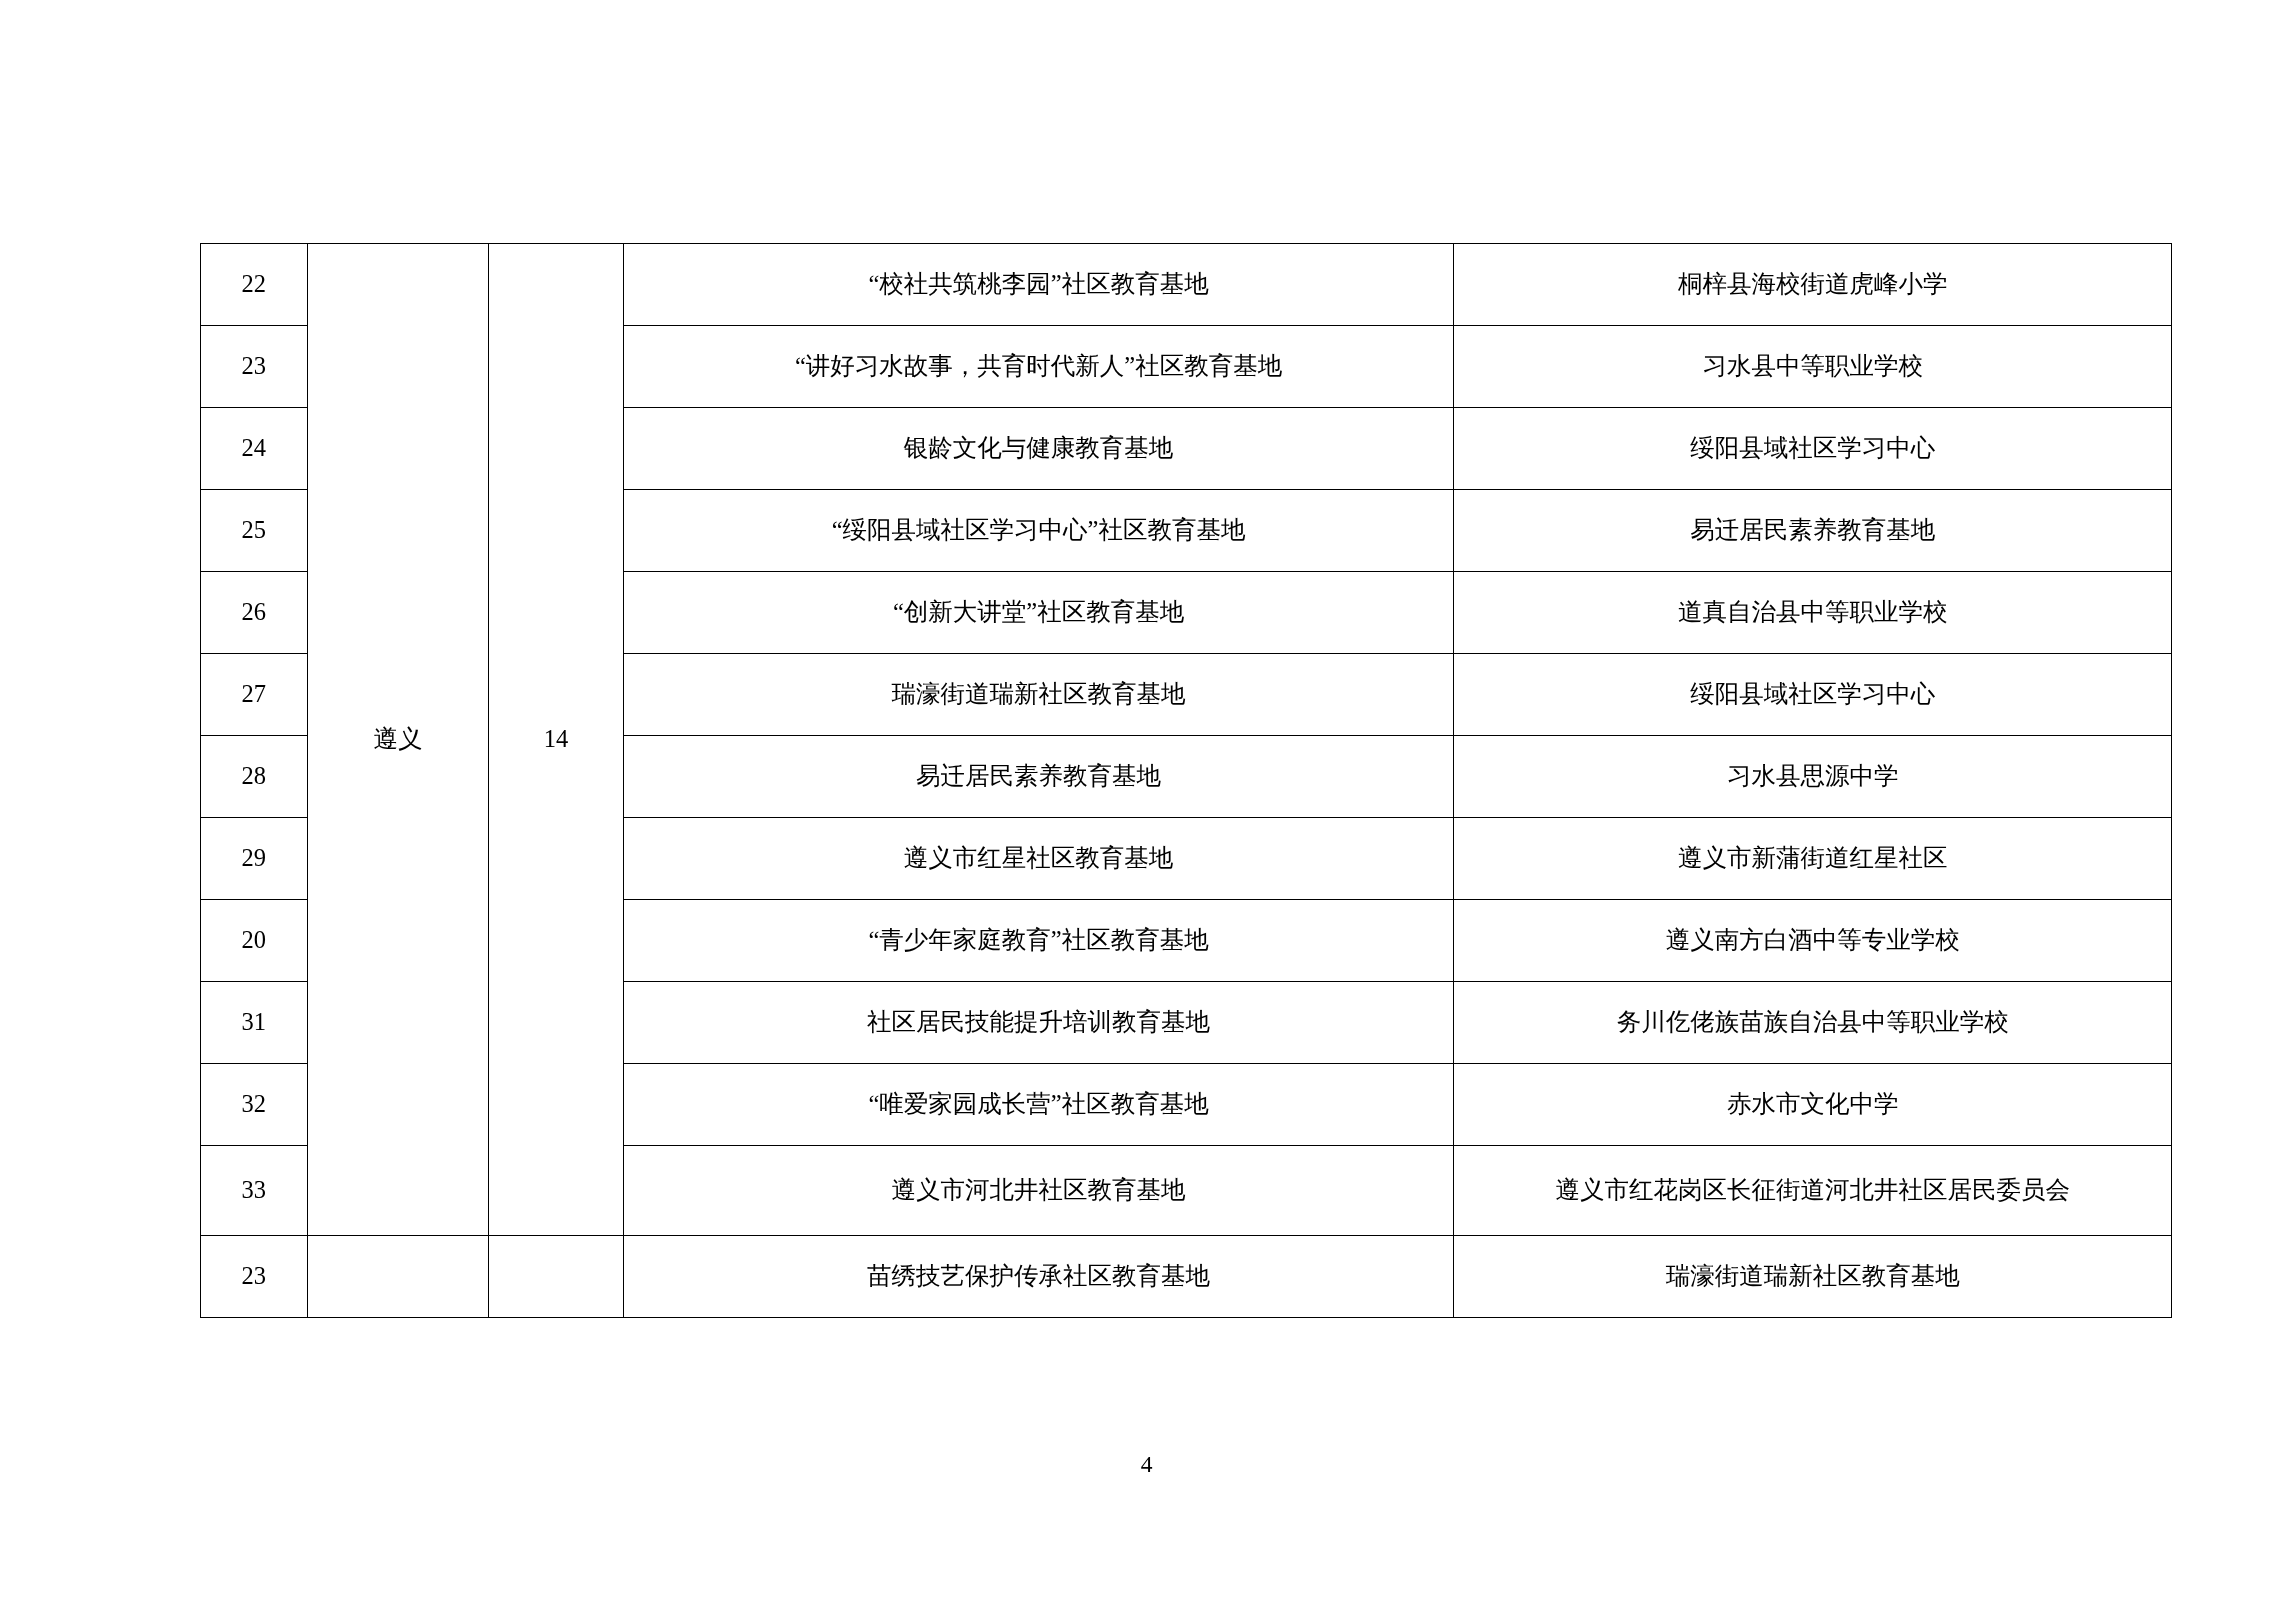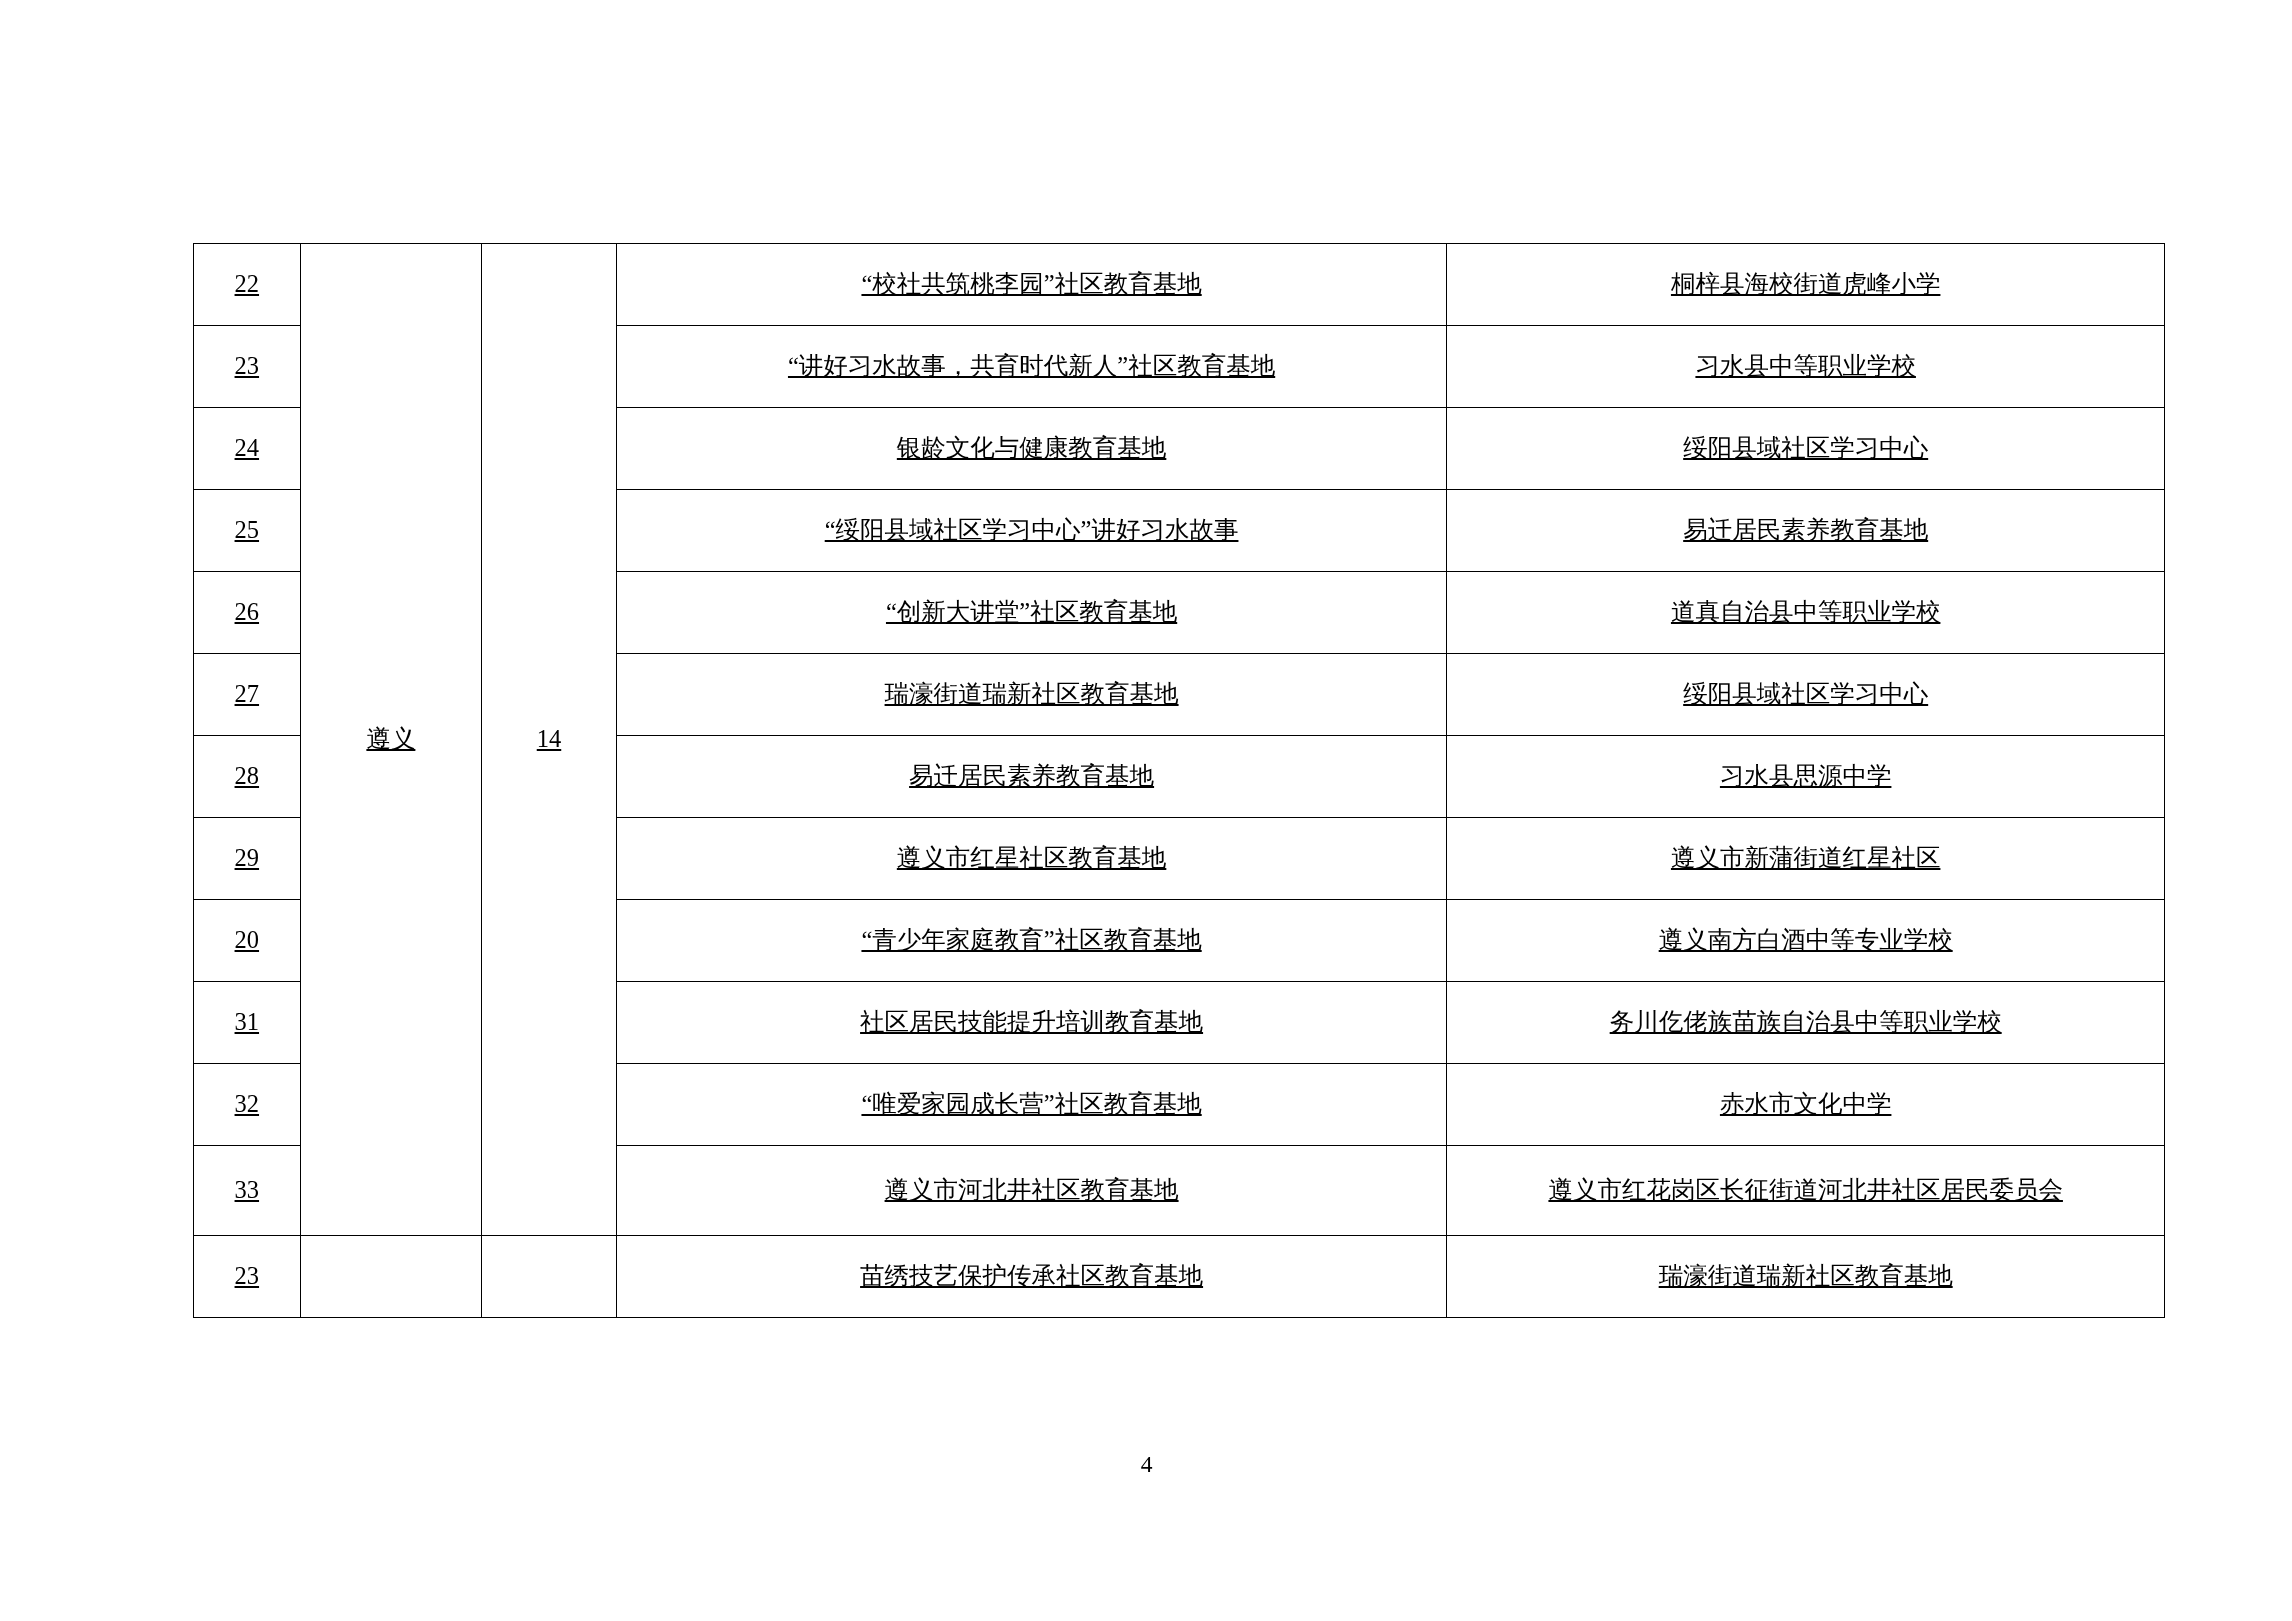--- a/index.html
+++ b/index.html
@@ -16,24 +16,23 @@
     overflow: hidden;
   }
   .page {
     position: relative;
     width: 2293px;
     height: 1621px;
     box-sizing: border-box;
   }
   .table-wrap {
     position: absolute;
-    left: 193px;
+    left: 200px;
     top: 243px;
     width: 1887px;
-    text-decoration: underline;
   }
   table.doc-table {
     border-collapse: collapse;
     width: 100%;
     table-layout: fixed;
   }
   table.doc-table td {
     border: 1.5px solid #000000;
     text-align: center;
     vertical-align: middle;
@@ -97,21 +96,21 @@
         </tr>
 
         <tr class="rowcell">
           <td class="col-no">24</td>
           <td class="col-name">银龄文化与健康教育基地</td>
           <td class="col-unit">绥阳县域社区学习中心</td>
         </tr>
 
         <tr class="rowcell">
           <td class="col-no">25</td>
-          <td class="col-name">“绥阳县域社区学习中心”讲好习水故事</td>
+          <td class="col-name">“绥阳县域社区学习中心”社区教育基地</td>
           <td class="col-unit">易迁居民素养教育基地</td>
         </tr>
 
         <tr class="rowcell">
           <td class="col-no">26</td>
           <td class="col-name">“创新大讲堂”社区教育基地</td>
           <td class="col-unit">道真自治县中等职业学校</td>
         </tr>
 
         <tr class="rowcell">

